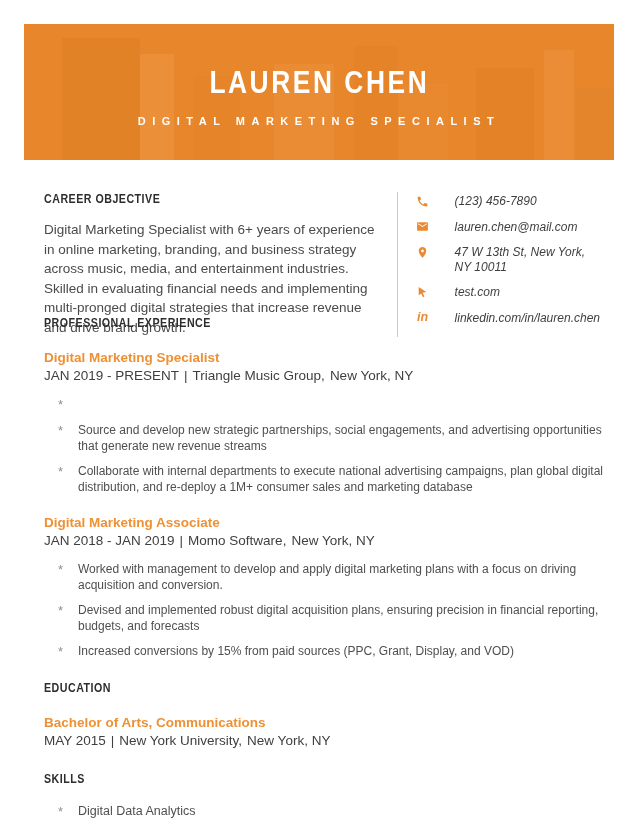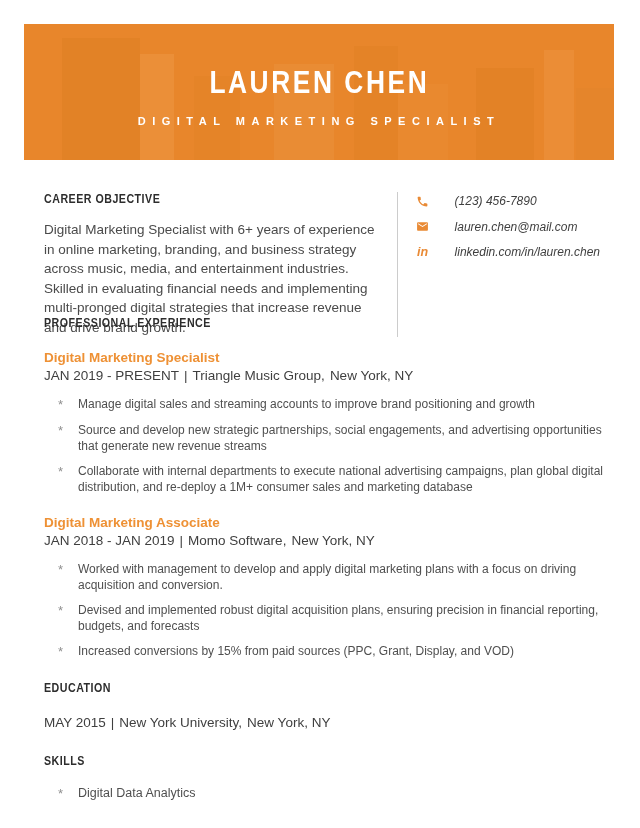--- a/index.html
+++ b/index.html
@@ -162,21 +162,40 @@
 
       <div class="contact-row">
         <span class="contact-icon">
           <svg viewBox="0 0 24 24">
               <path d="M20 4H4c-1.1 0-1.99.9-1.99 2L2 18c0 1.1.9 2 2 2h16c1.1 0 2-.9 2-2V6c0-1.1-.9-2-2-2zm0 4-8 5-8-5V6l8 5 8-5v2z"></path>
             </svg>
         </span>
         <span class="contact-text">lauren.chen@mail.com</span>
       </div>
 
-
+      <div class="contact-row">
+        <span class="contact-icon">
+          <svg viewBox="0 0 24 24">
+              <path d="M12 2C8.13 2 5 5.13 5 9c0 5.25 7 13 7 13s7-7.75 7-13c0-3.87-3.13-7-7-7zm0 9.5c-1.38 0-2.5-1.12-2.5-2.5s1.12-2.5 2.5-2.5 2.5 1.12 2.5 2.5-1.12 2.5-2.5 2.5z"></path>
+            </svg>
+        </span>
+        <span class="contact-text">
+          <div>47 W 13th St, New York,</div>
+          <div>NY 10011</div>
+        </span>
+      </div>
+
+      <div class="contact-row">
+        <span class="contact-icon">
+          <svg viewBox="0 0 24 24">
+              <polygon points="5,2 19,11.2 12.2,12.4 15.6,19.6 12.9,20.9 9.5,13.7 5,17.6"></polygon>
+            </svg>
+        </span>
+        <span class="contact-text">test.com</span>
+      </div>
 
       <div class="contact-row">
         <span class="contact-icon">
           <span class="in-glyph">in</span>
         </span>
         <span class="contact-text">linkedin.com/in/lauren.chen</span>
       </div>
 
     </div>
   </div>
@@ -186,21 +205,20 @@
     <div class="section-heading">PROFESSIONAL EXPERIENCE</div>
 
     <div class="job">
       <div class="job-title">Digital Marketing Specialist</div>
       <div class="job-meta">
         <span>JAN 2019 - PRESENT</span><span class="pipe">|</span><span>Triangle Music Group,</span><span class="job-loc">New York, NY</span>
       </div>
       <ul class="bullets">
         <li>
             <span class="marker">*</span>
-            <span>Manage digital sales and streaming accounts to improve brand positioning and growth</span>
           </li>
         <li>
             <span class="marker">*</span>
             <span>Source and develop new strategic partnerships, social engagements, and advertising opportunities that generate new revenue streams</span>
           </li>
         <li>
             <span class="marker">*</span>
             <span>Collaborate with internal departments to execute national advertising campaigns, plan global digital distribution, and re-deploy a 1M+ consumer sales and marketing database</span>
           </li>
       </ul>
@@ -222,20 +240,21 @@
           </li>
         <li>
             <span class="marker">*</span>
             <span>Increased conversions by 15% from paid sources (PPC, Grant, Display, and VOD)</span>
           </li>
       </ul>
     </div>
 
     <div class="section-heading section-gap">EDUCATION</div>
     <div class="edu-entry">
+      <div class="job-title">Bachelor of Arts, Communications</div>
       <div class="job-meta">
         <span>MAY 2015</span><span class="pipe">|</span><span>New York University,</span><span class="job-loc">New York, NY</span>
       </div>
     </div>
 
     <div class="section-heading section-gap" style="margin-top:24px;">SKILLS</div>
     <ul class="bullets skills-list" style="margin-top:17px;">
       <li>
           <span class="marker">*</span>
           <span>Digital Data Analytics</span>

